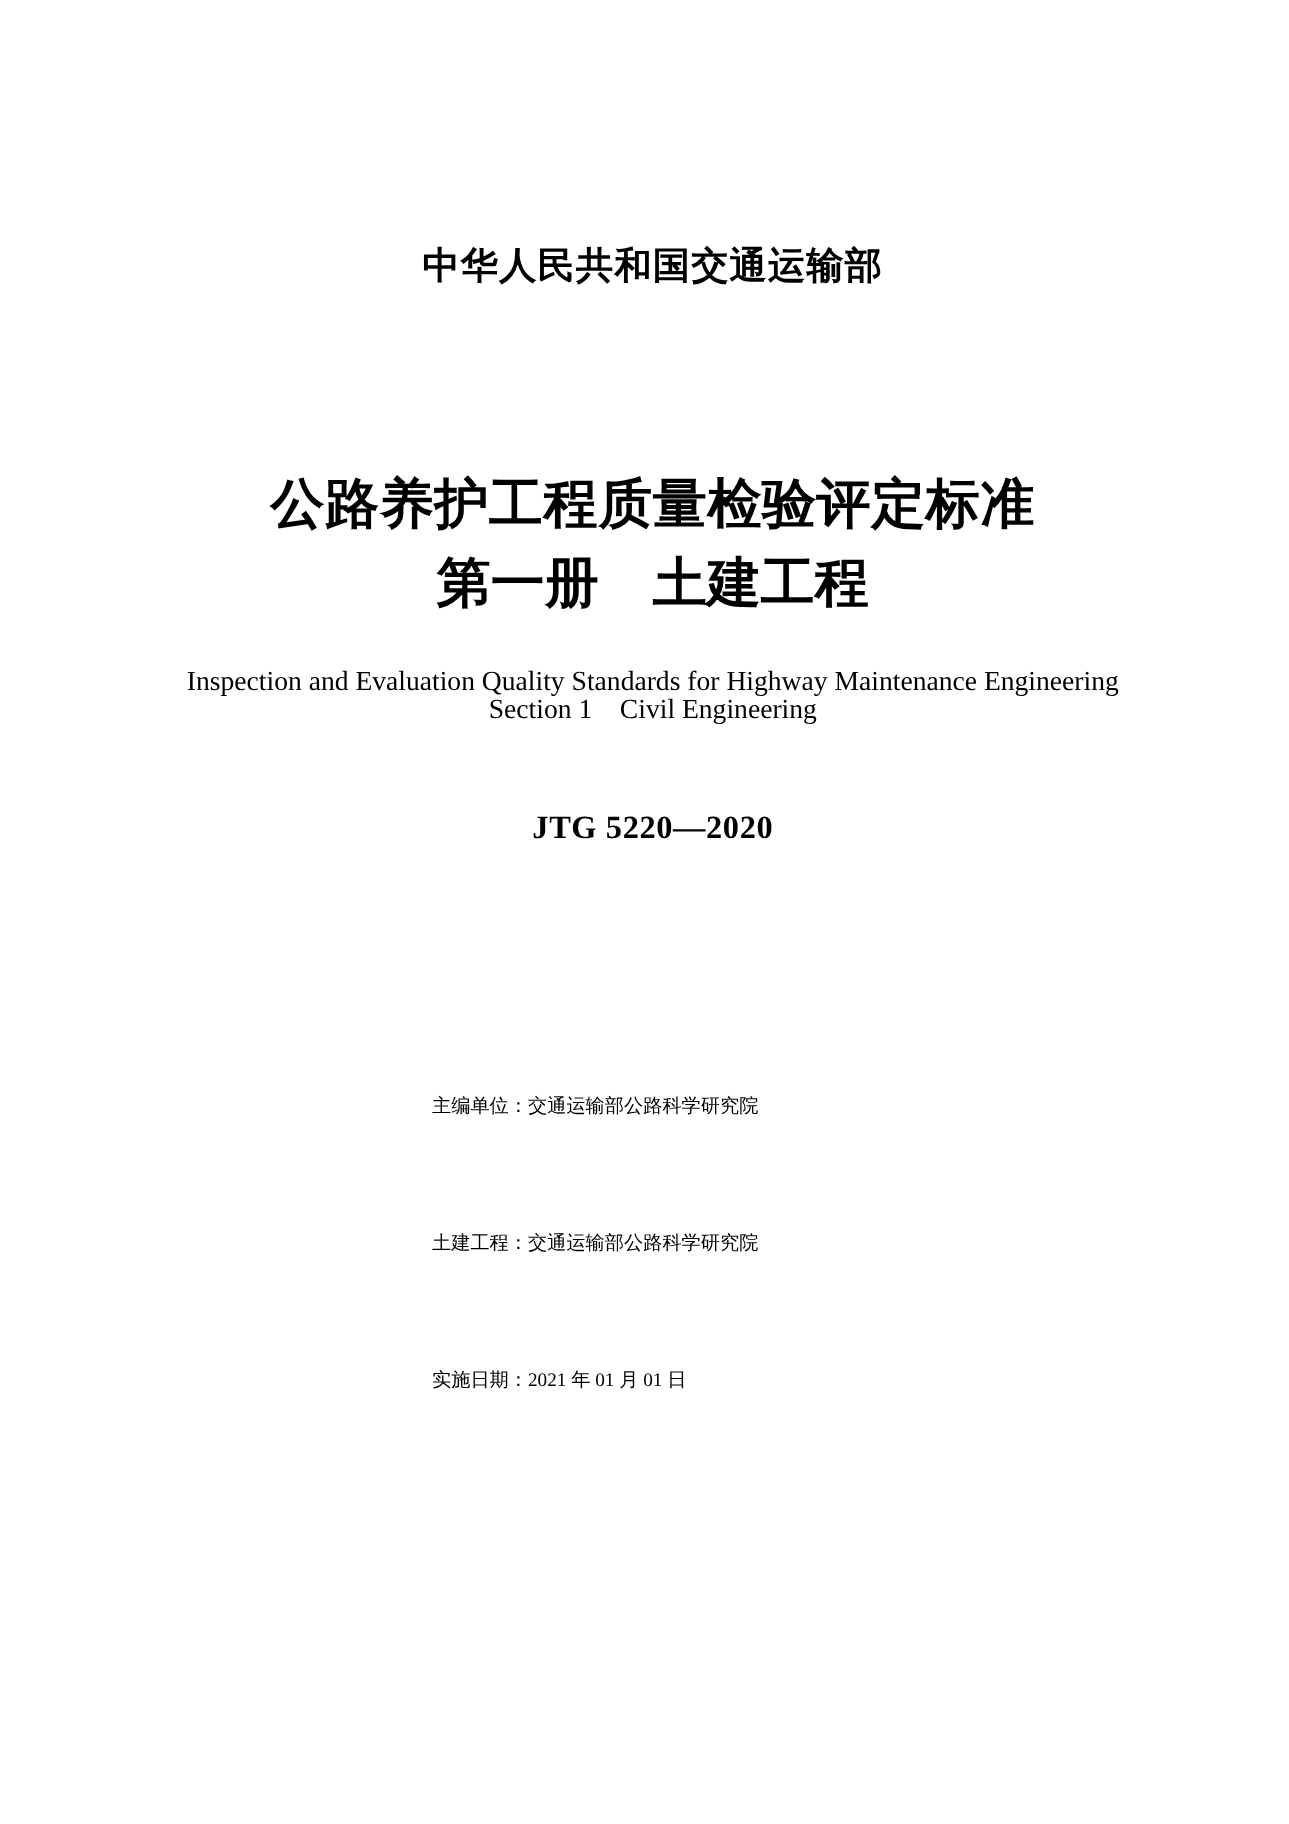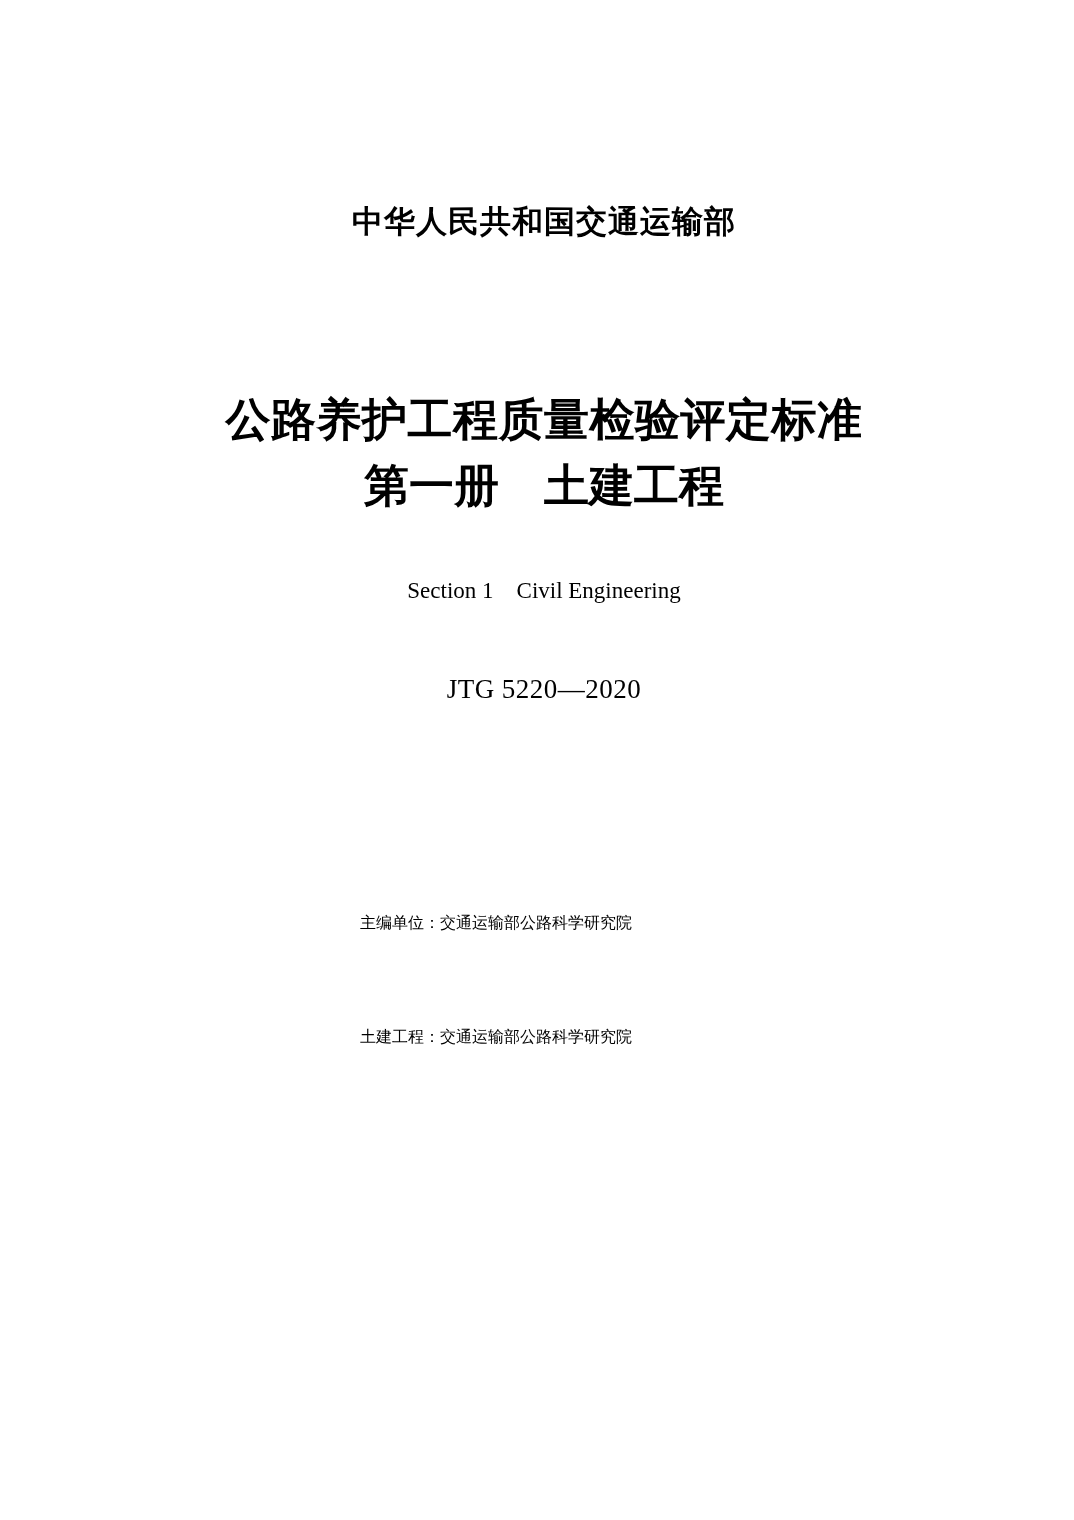--- a/index.html
+++ b/index.html
@@ -49,21 +49,21 @@
     top: 555px;
     font-size: 23px;
   }
   .subtitle-en {
     top: 578px;
     font-size: 23px;
   }
   .standard-code {
     top: 674px;
     font-family: "Liberation Serif", "DejaVu Serif", serif;
-    font-weight: normal;
+    font-weight: bold;
     font-size: 27px;
     letter-spacing: 0.5px;
   }
   .info-block {
     position: absolute;
     left: 336px;
     top: 866px;
     font-family: "Liberation Serif", "DejaVu Serif", serif;
     font-size: 16px;
     line-height: 38px;
@@ -75,27 +75,31 @@
 <body>
 
 <div class="page">
 
   <div class="centered cn-heading top-label">中华人民共和国交通运输部</div>
 
   <div class="centered cn-heading subtitle-cn">第一册　土建工程</div>
 
   <div class="centered cn-heading title-cn">公路养护工程质量检验评定标准</div>
 
+  <div class="centered en-text title-en">Inspection and Evaluation Quality Standards for Highway Maintenance Engineering</div>
 
   <div class="centered en-text subtitle-en">Section 1    Civil Engineering</div>
 
   <div class="centered standard-code">JTG 5220—2020</div>
 
   <div class="info-block">
     <div class="info-row">
       <span>主编单位：</span><span>交通运输部公路科学研究院</span>
     </div>
     <div class="info-row">
       <span>土建工程：</span><span>交通运输部公路科学研究院</span>
     </div>
+    <div class="info-row">
+      <span>实施日期：</span><span>2021 年 01 月 01 日</span>
+    </div>
   </div>
 
 </div>
 
 </body></html>

